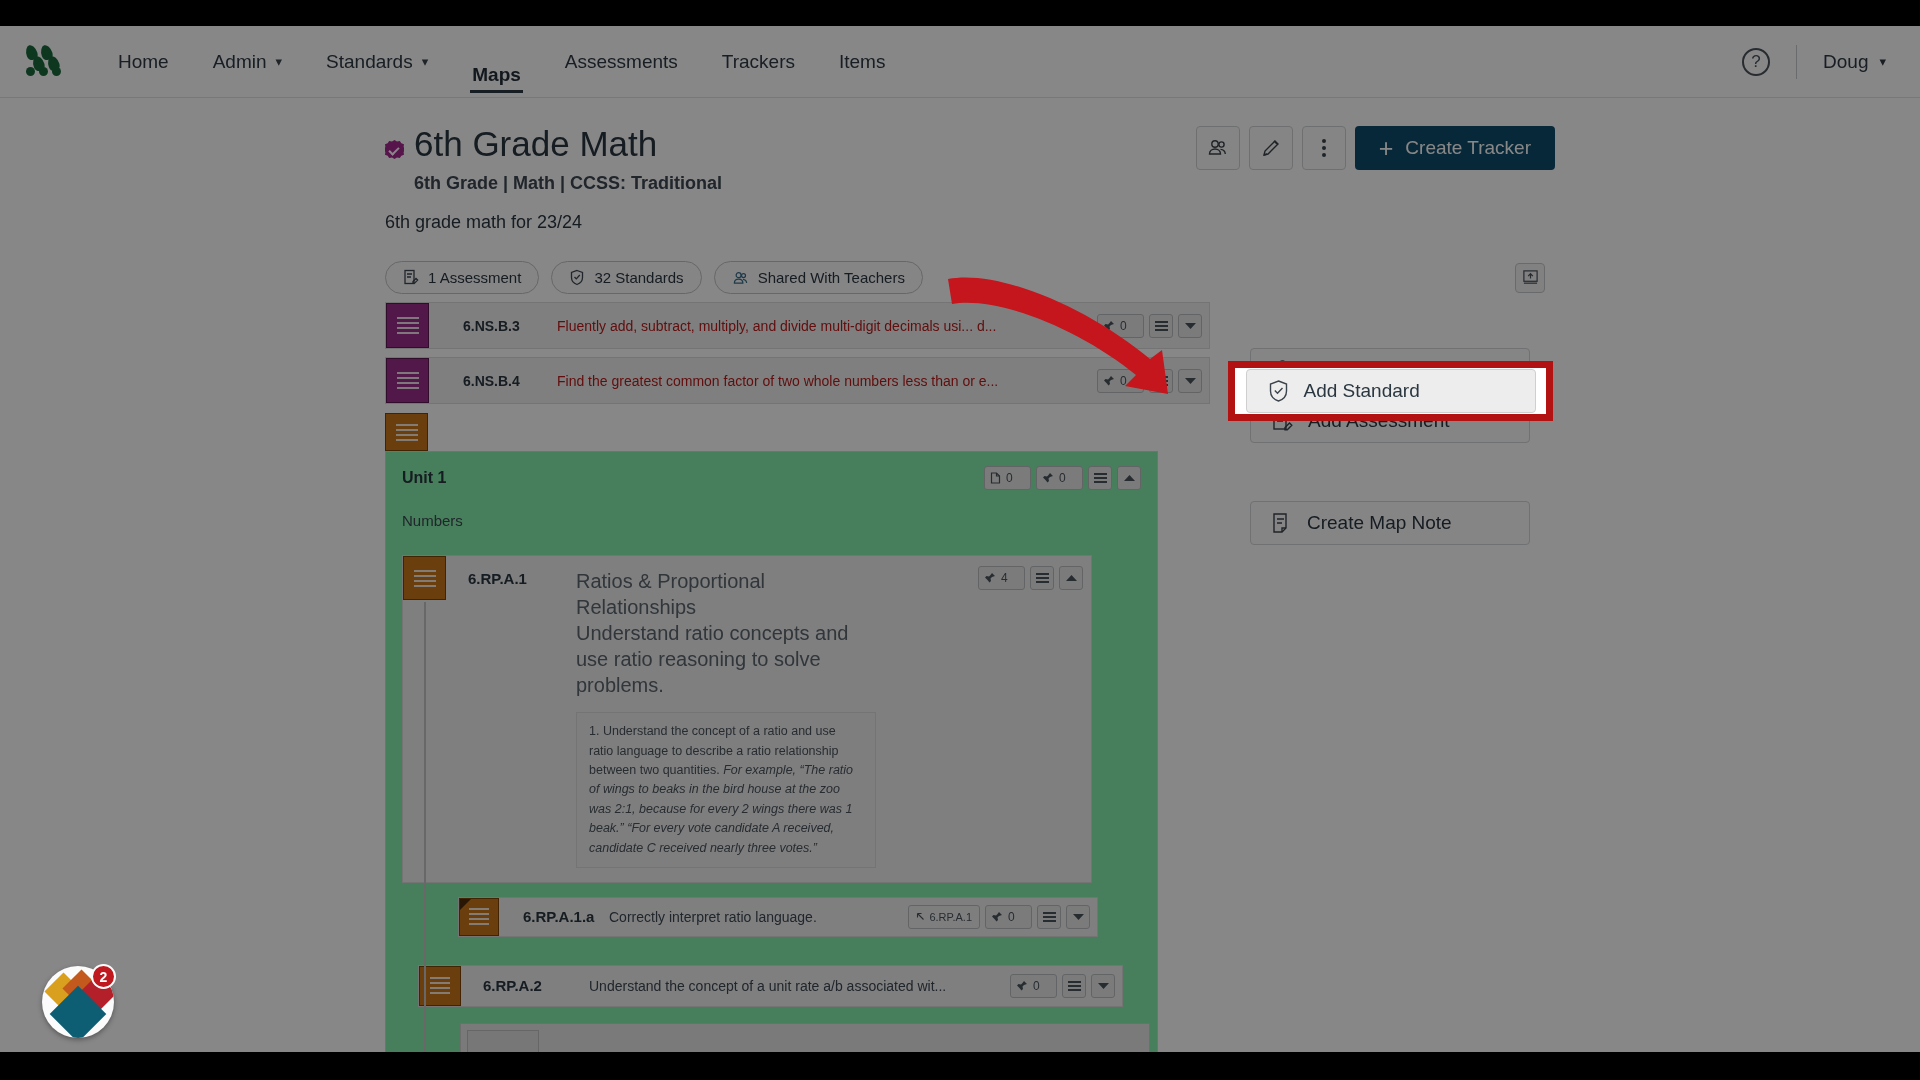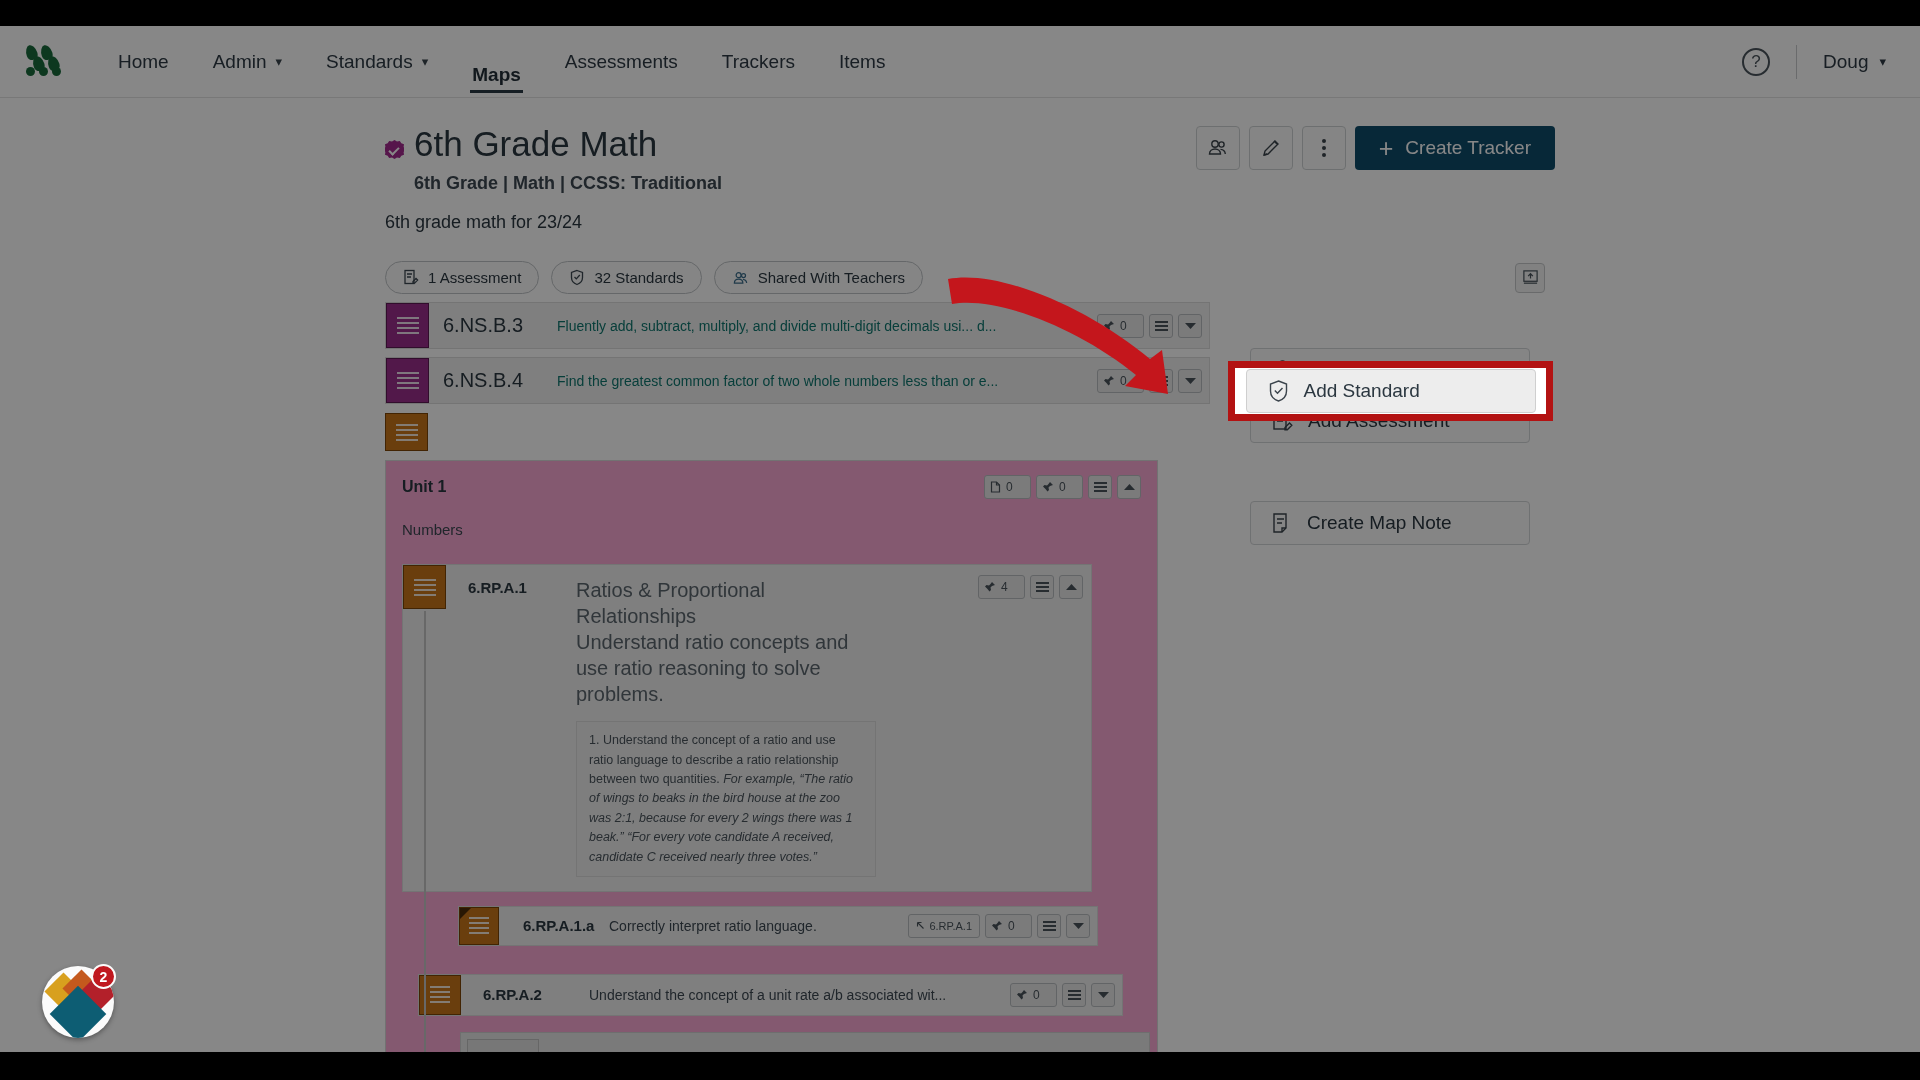--- a/index.html
+++ b/index.html
@@ -118,44 +118,44 @@
 
   
   .stdrow {
     display:flex; align-items:stretch; margin-top:8px; background:#f0f0f0;
     border:1px solid #dcdcdc; height:47px; width:825px;
   }
   .handle { width:43px; display:flex; align-items:center; justify-content:center; }
   .handle.purple { background:#9c2f8c; border:1px solid #5e1a54;}
   .hlines { width:22px; }
   .hlines i { display:block; height:2px; background:rgba(255,255,255,.85); margin:3px 0;}
-  .stdcode { font-size:20px; font-weight:normal; color:#2b3740; width:128px; padding-left:14px;
+  .stdcode { font-size:14px; font-weight:bold; color:#2b3740; width:128px; padding-left:34px;
              display:flex; align-items:center;}
-  .stddesc { font-size:14px; color:#0f766e; display:flex; align-items:center; flex:1; }
+  .stddesc { font-size:14px; color:#b91c1c; display:flex; align-items:center; flex:1; }
   .rowactions { display:flex; align-items:center; gap:5px; padding-right:7px; }
   .pinbox {
     height:24px; min-width:47px; border:1px solid #b9bdc0; background:#e9e9e9; border-radius:3px;
     display:flex; align-items:center; gap:5px; padding:0 5px; font-size:12px; color:#4a545c;
     cursor:pointer;
   }
   .iconbox {
     width:24px; height:24px; border:1px solid #b9bdc0; background:#e9e9e9; border-radius:3px;
     display:flex; align-items:center; justify-content:center; cursor:pointer;
   }
   .barsicon i { display:block; width:13px; height:2px; background:#4a545c; margin:2px 0;}
   .tagbox {
     height:24px; border:1px solid #b9bdc0; background:#efefef; border-radius:3px;
     display:flex; align-items:center; gap:4px; padding:0 7px; font-size:11px; color:#4a545c;
   }
   
   .stub { width:43px; height:38px; background:#c9751a; border:1px solid #7d4406; margin-top:9px;
           display:flex; align-items:center; justify-content:center;}
 
   
-  .unitpanel { margin-top:9px; width:773px; background:#f9a8d4; border:1px solid #d7d7d7;}
+  .unitpanel { margin-top:0; width:773px; background:#86efac; border:1px solid #d7d7d7;}
   .unithead { display:flex; align-items:center; padding:14px 16px 0 16px;}
   .unittitle { font-size:16px; font-weight:bold; color:#2b3740;}
   .unitactions { margin-left:auto; display:flex; gap:5px; align-items:center;}
   .unitsub { font-size:15px; color:#3d4852; padding:22px 16px 26px 16px;}
 
   
   .nested { margin:0 16px 0 16px; position:relative; }
   .treeline { position:absolute; left:22px; top:47px; width:2px; bottom:-30px; background:#c4c4c4;}
   .bigcard { display:flex; background:#f0f0f0; border:1px solid #dcdcdc; width:690px;}
   .bigcard .handle { background:#c9751a; border:1px solid #7d4406; height:44px; align-self:flex-start;}

